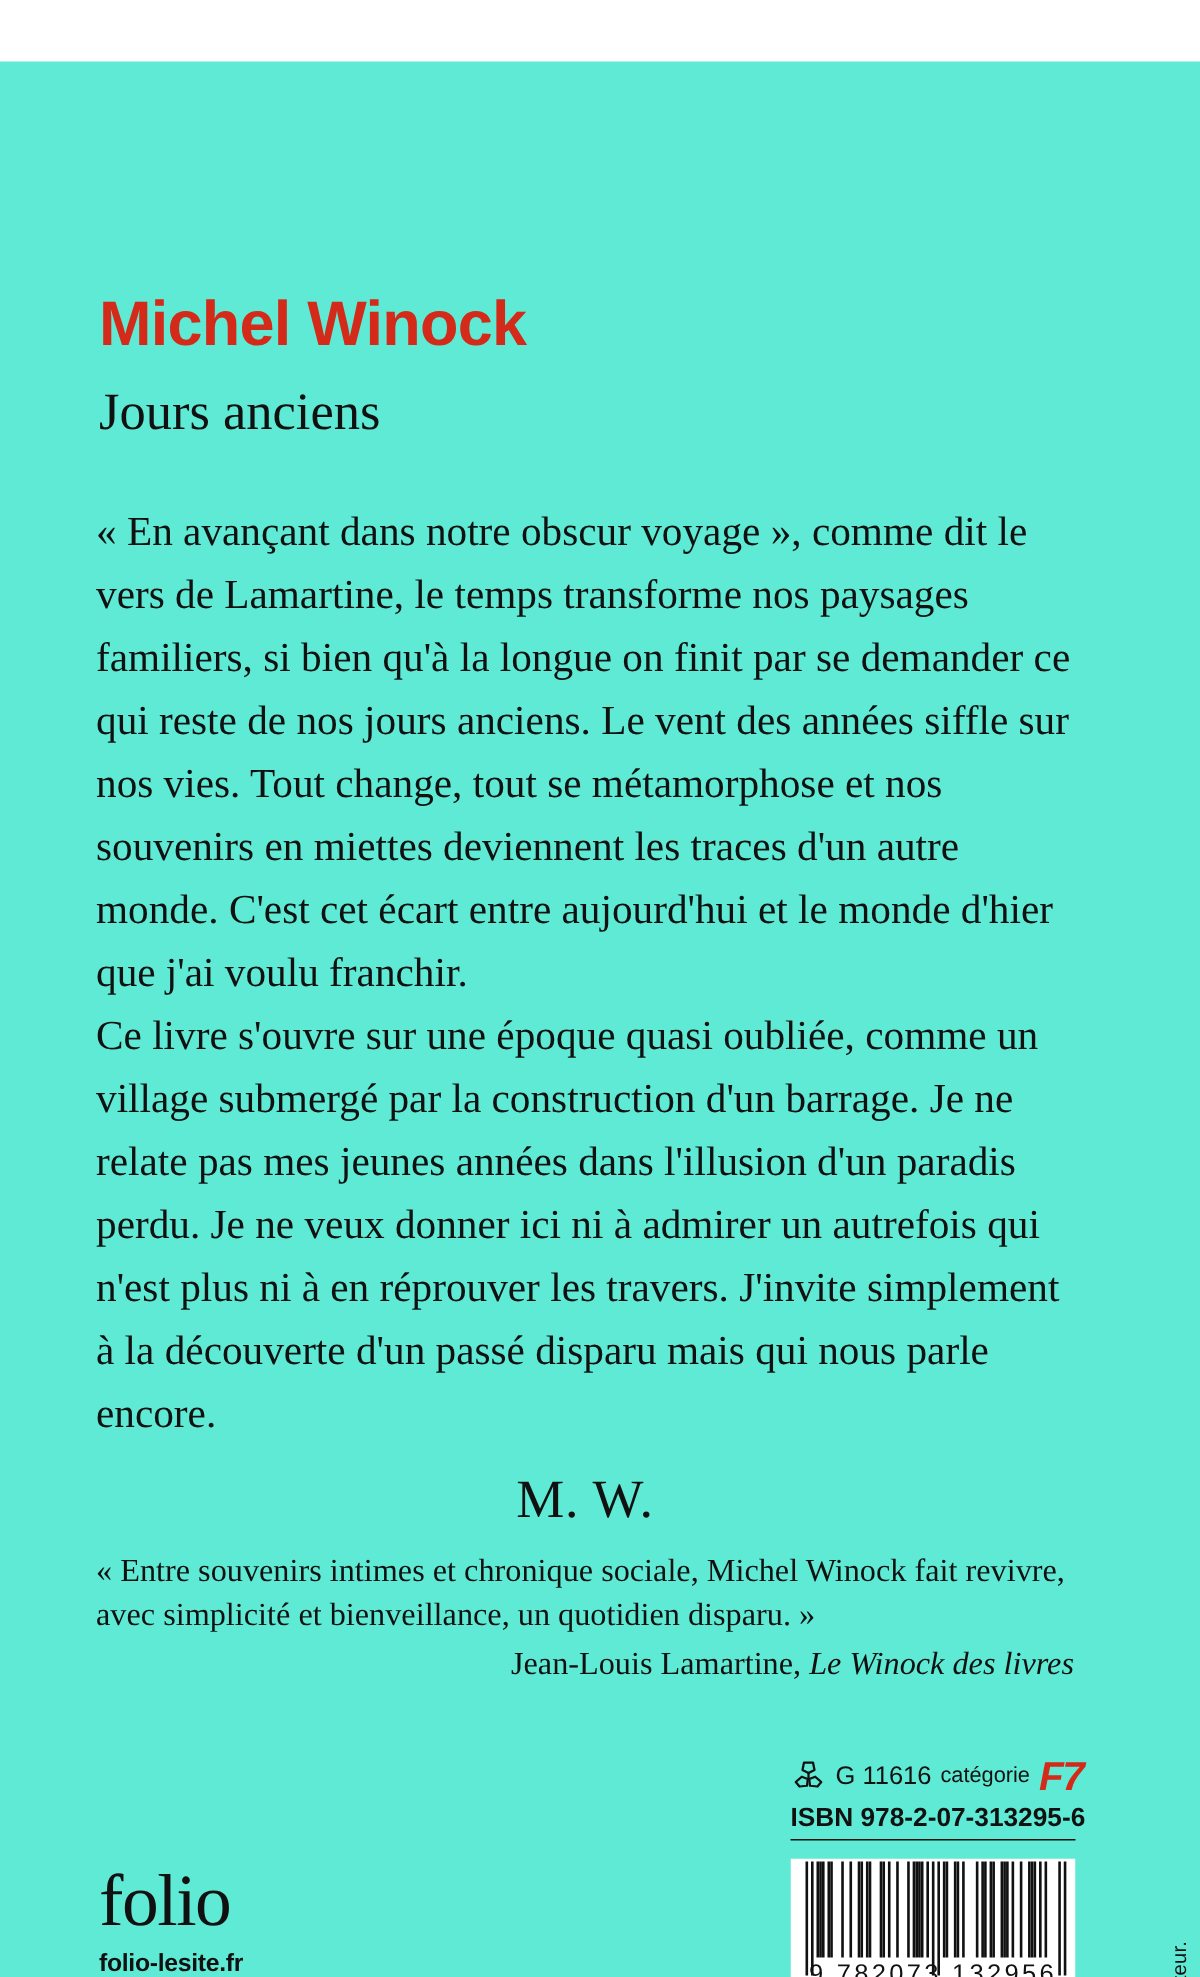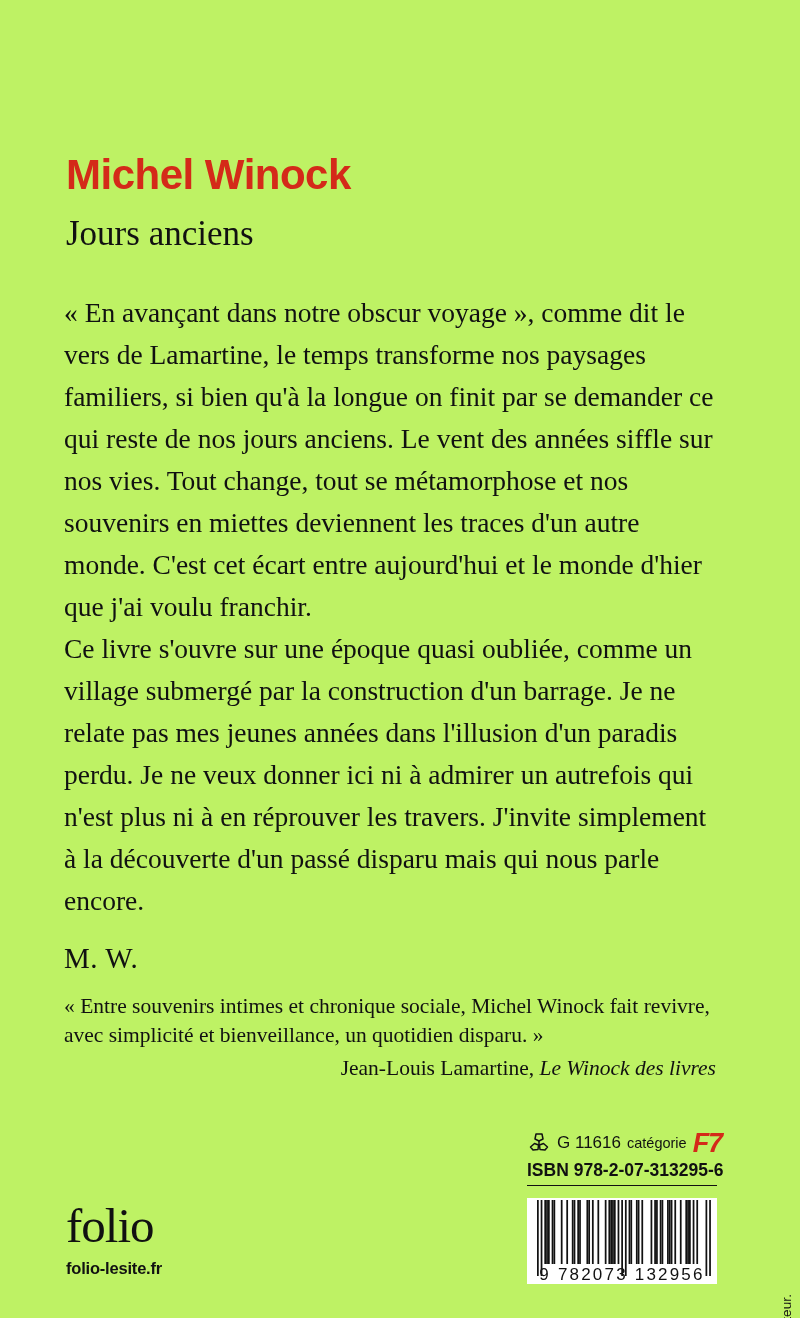--- a/index.html
+++ b/index.html
@@ -12,21 +12,22 @@
     height: 1318px;
     position: relative;
     font-family: "Liberation Serif", serif;
     color: #000000;
     overflow: hidden;
   }
 
   .page {
     position: absolute;
     inset: 0;
-    background: #bef264;
+    background: #5eead4;
+    margin-top: 41px;
   }
 
   
   .author {
     position: absolute;
     left: 66px;
     top: 152px;
     font-family: "Liberation Sans", sans-serif;
     font-weight: bold;
     font-size: 42px;
@@ -58,22 +59,22 @@
     line-height: 42px;
     color: #111111;
     text-align: left;
   }
   .blurb p {
     margin: 0;
     text-indent: 0;
   }
   .signature {
     margin-top: 16px;
-    text-align: left;
-    font-size: 29px;
+    text-align: center;
+    font-size: 36px;
     line-height: 40px;
     letter-spacing: 0.5px;
   }
 
   
   .press {
     position: absolute;
     left: 64px;
     top: 992px;
     width: 652px;

